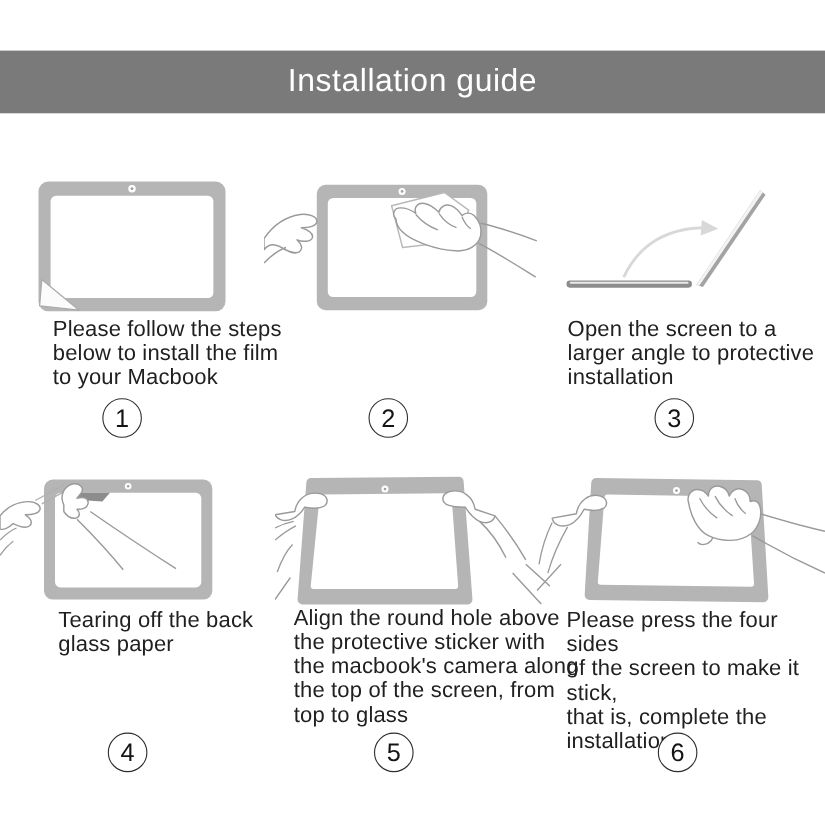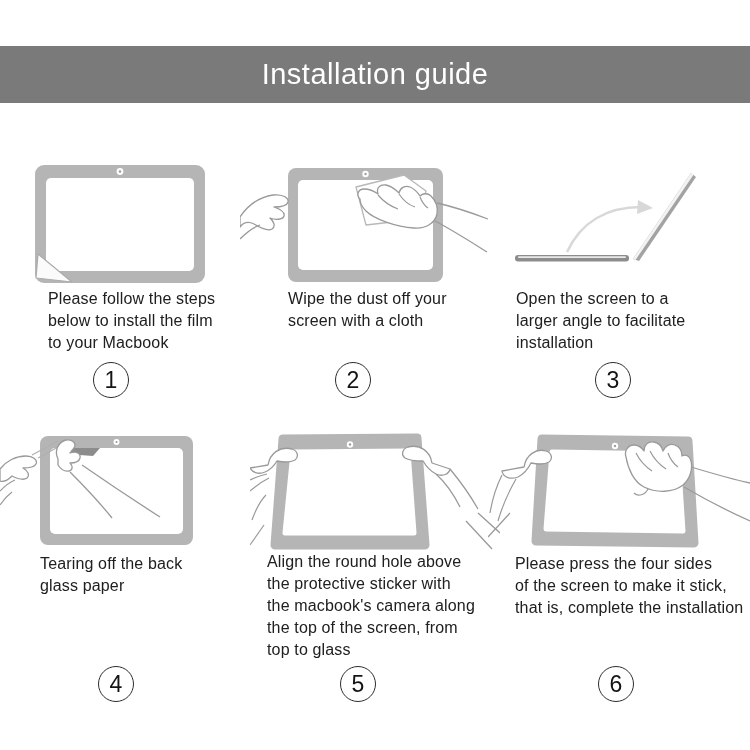--- a/index.html
+++ b/index.html
@@ -9,21 +9,21 @@
   }
   .header{
     position:absolute;left:0;top:46px;width:750px;height:57px;
     background:#7a7a7a;display:flex;align-items:center;justify-content:center;
   }
   .header .title{
     color:#ffffff;font-size:29px;font-weight:400;letter-spacing:.5px;
   }
   .illus{position:absolute;}
   .caption{
-    position:absolute;color:#202020;font-size:16px;line-height:22px;
+    position:absolute;color:#202020;font-size:20px;line-height:22px;
     letter-spacing:.15px;white-space:pre-line;
   }
   .badge{
     position:absolute;width:34px;height:34px;border:1.6px solid #2e2e2e;
     border-radius:50%;background:#fff;display:flex;align-items:center;justify-content:center;
     color:#141414;font-size:23px;font-weight:400;
   }
   svg{display:block;}
 </style>
 </head>
@@ -113,26 +113,24 @@
     </g>
     <g>
       <path d="M36,42 C38,30 48,23 58,26 C64,28 65,34 61,37 C56,40 48,39 43,38 C40,44 36,49 30,52 C22,55 15,52 14,46 Z" fill="#ffffff" stroke="#9a9a9a" stroke-width="1.3" stroke-linejoin="round"></path>
       <path d="M14,50 C8,62 4,76 2,88 M28,54 C20,68 14,82 10,96 M0,112 L22,88" fill="none" stroke="#9a9a9a" stroke-width="1.2"></path>
     </g>
   </svg>
 
   <div class="caption" style="left:48px;top:288px">Please follow the steps
 below to install the film
 to your Macbook</div>
-  <div class="caption" style="left:288px;top:288px">Wipe the dust off your
-screen with a cloth</div>
   <div class="caption" style="left:516px;top:288px">Open the screen to a
-larger angle to facilitate
+larger angle to protective
 installation</div>
-  <div class="caption" style="left:40px;top:553px">Tearing off the back
+  <div class="caption" style="left:53px;top:553px">Tearing off the back
 glass paper</div>
   <div class="caption" style="left:267px;top:551px">Align the round hole above
 the protective sticker with
 the macbook's camera along
 the top of the screen, from
 top to glass</div>
   <div class="caption" style="left:515px;top:553px">Please press the four sides
 of the screen to make it stick,
 that is, complete the installation</div>
 

